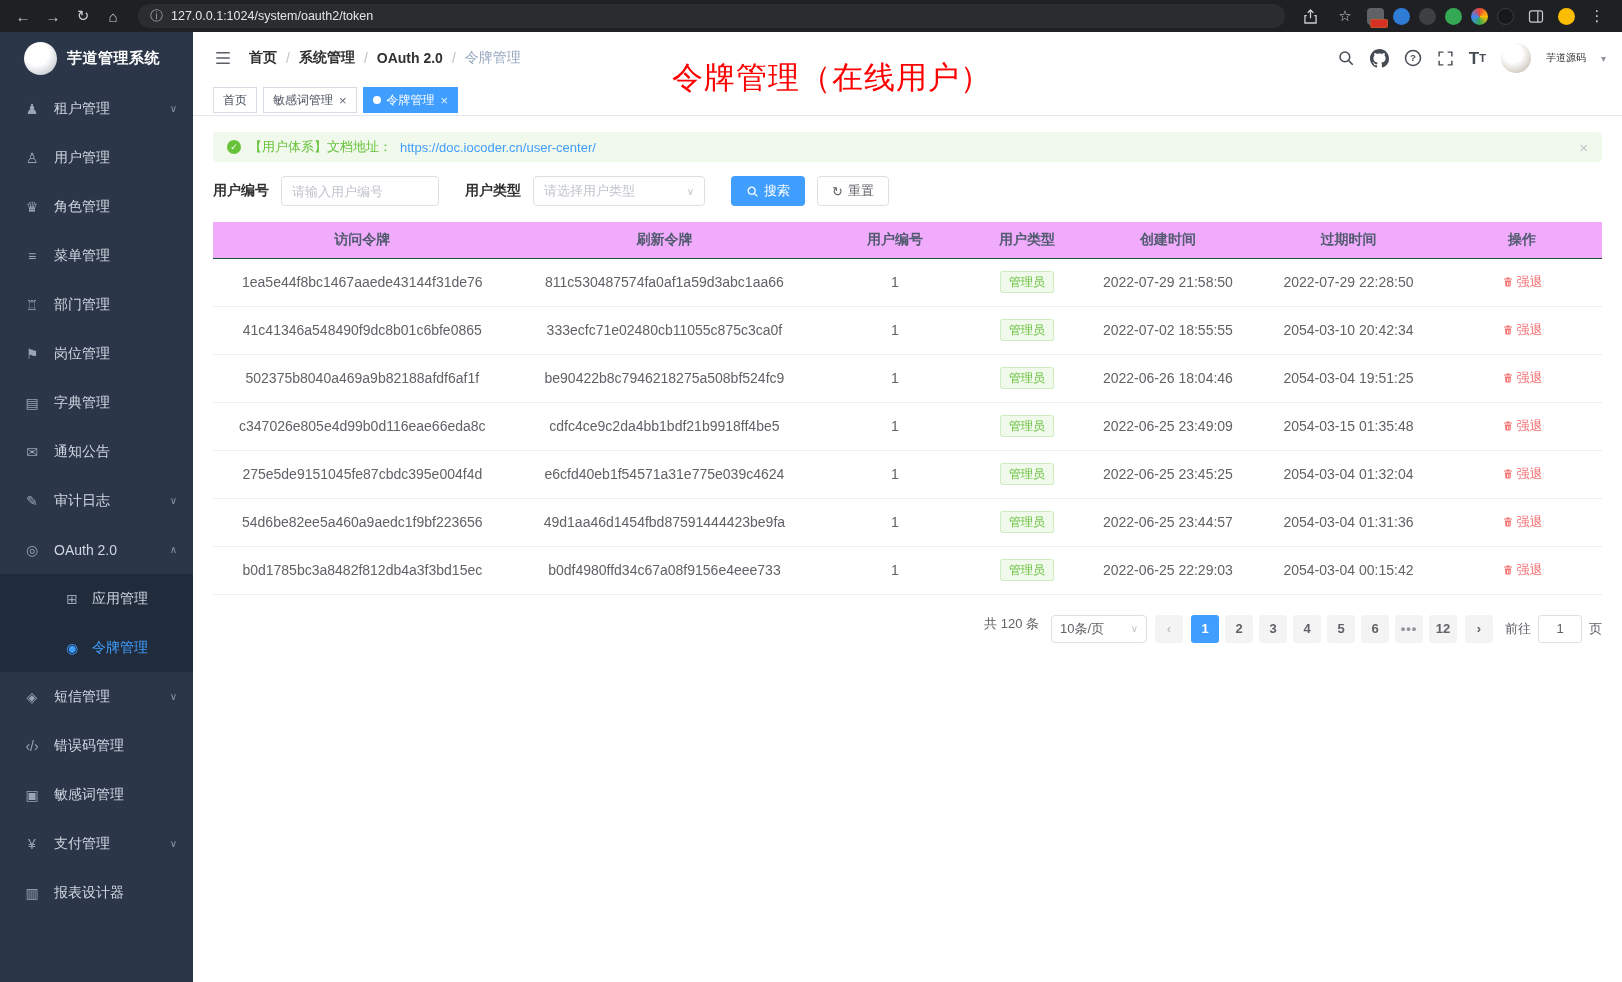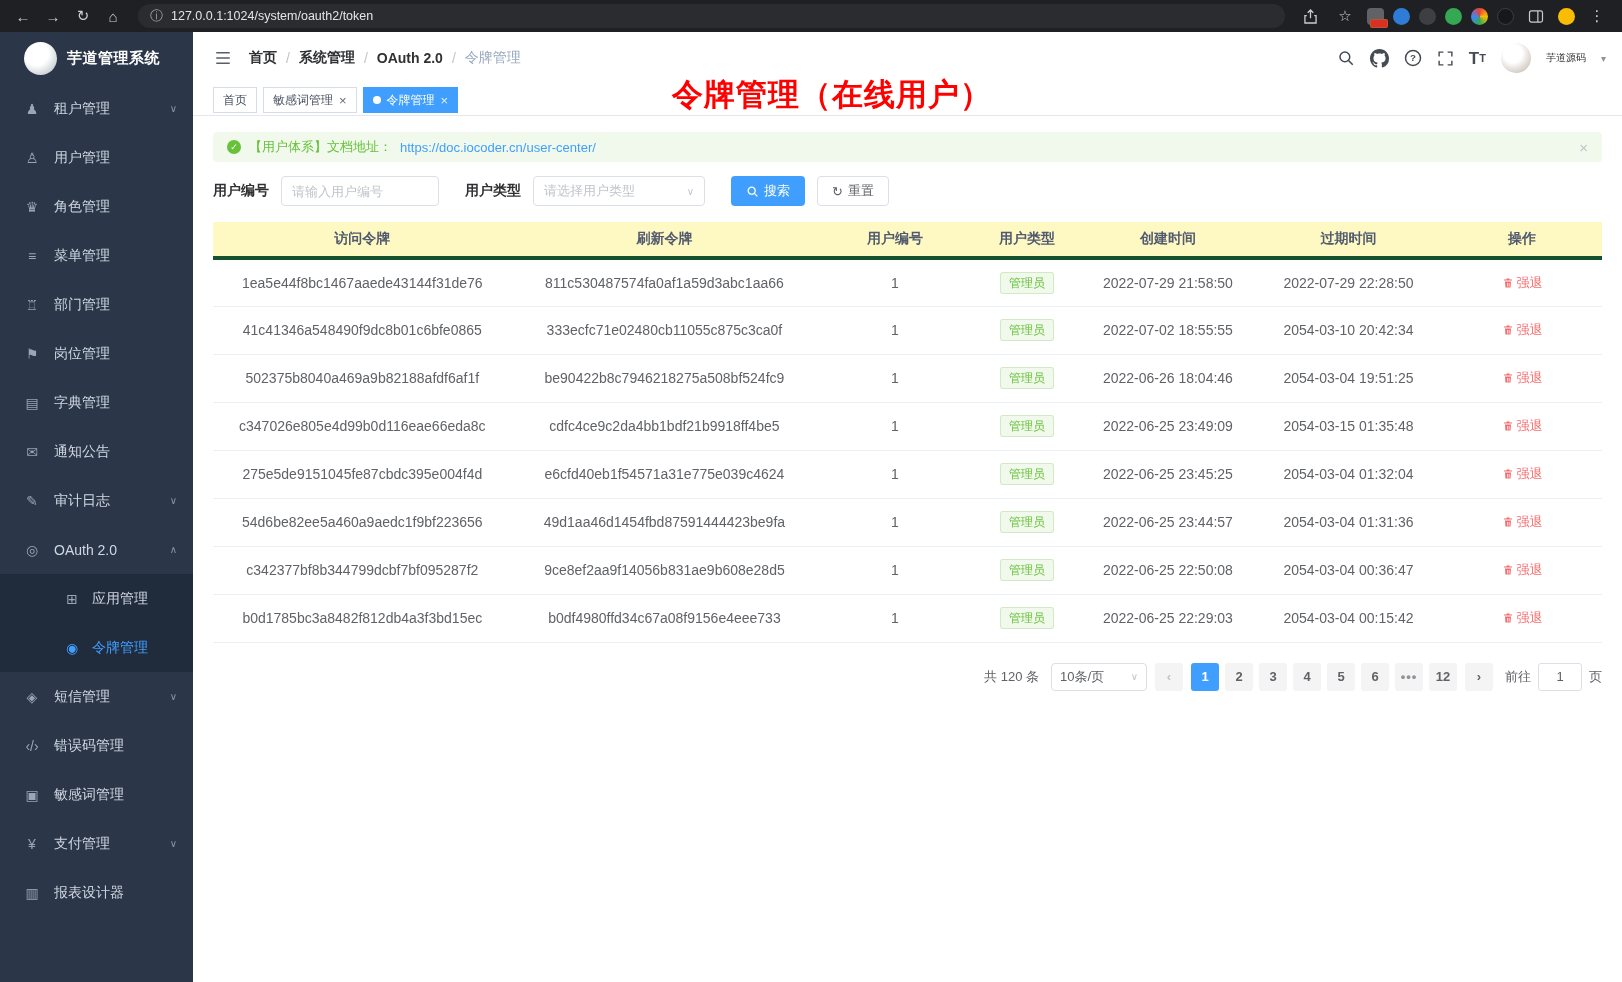--- a/index.html
+++ b/index.html
@@ -73,44 +73,44 @@
   .f-select{width:172px;height:30px;border:1px solid #dcdfe6;border-radius:4px;display:flex;align-items:center;justify-content:space-between;padding:0 10px;background:#fff;cursor:pointer}
   .sel-ph{color:#c0c4cc;font-size:13px}
   .sel-caret{color:#c0c4cc;font-size:10px}
   .gap{width:26px}
   .btn{height:30px;display:inline-flex;align-items:center;gap:5px;padding:0 14px;border-radius:4px;font-size:13px;cursor:pointer;border:1px solid transparent}
   .btn-primary{background:#409eff;color:#fff;margin-left:26px}
   .btn-plain{background:#fff;border-color:#dcdfe6;color:#606266;margin-left:12px}
   .btn-plain .ric{font-size:13px;color:#606266}
 
   table{width:100%;border-collapse:collapse;margin-top:16px;table-layout:fixed}
-  thead th{height:36px;background:#fef9c3;color:#515a6e;font-size:14px;font-weight:700;text-align:center;border-bottom:4px solid #14532d}
+  thead th{height:36px;background:#f0abfc;color:#515a6e;font-size:14px;font-weight:700;text-align:center;border-bottom:1px solid #14532d}
   tbody td{height:48px;color:#606266;font-size:14px;text-align:center;border-bottom:1px solid #ebeef5;overflow:hidden;white-space:nowrap}
   th:nth-child(1),td:nth-child(1){width:21.5%}
   th:nth-child(2),td:nth-child(2){width:22%}
   th:nth-child(3),td:nth-child(3){width:11.2%}
   th:nth-child(4),td:nth-child(4){width:7.8%}
   th:nth-child(5),td:nth-child(5){width:12.5%}
   th:nth-child(6),td:nth-child(6){width:13.5%}
   th:nth-child(7),td:nth-child(7){width:11.5%}
   .badge{display:inline-block;padding:2px 8px;font-size:12px;line-height:16px;color:#67c23a;background:rgba(103,194,58,.1);border:1px solid rgba(103,194,58,.25);border-radius:3px}
   .action-link{color:#f56c6c;font-size:13px;display:inline-flex;align-items:center;gap:3px;cursor:pointer;text-decoration:none}
 
-  .pagination{display:flex;align-items:center;justify-content:flex-end;gap:8px;margin:20px 0 0;color:#606266;font-size:13px}
+  .pagination{display:flex;align-items:flex-start;justify-content:flex-end;gap:8px;margin:20px 0 0;color:#606266;font-size:13px}
   .pg-total{margin-right:4px}
   .pg-size{width:96px;height:28px;border:1px solid #dcdfe6;border-radius:4px;display:flex;align-items:center;justify-content:space-between;padding:0 8px;cursor:pointer;color:#606266}
   .page-list{display:flex;align-items:center;gap:6px}
   .page-btn,.pg-nav{min-width:28px;height:28px;border:none;border-radius:3px;background:#f4f4f5;color:#606266;font-size:13px;font-weight:700;cursor:pointer;display:inline-flex;align-items:center;justify-content:center;font-family:inherit}
   .page-btn.active{background:#409eff;color:#fff}
   .page-btn.dots{letter-spacing:1px;color:#909399}
   .pg-nav.disabled{color:#c0c4cc;cursor:default}
   .pg-goto{display:flex;align-items:center;gap:7px;margin-left:4px}
   .goto-input{width:44px;height:28px;border:1px solid #dcdfe6;border-radius:3px;text-align:center;font-size:13px;color:#606266;outline:none}
 
-  .annotation{position:absolute;top:74px;left:672px;color:#fe0000;font-size:31px;font-weight:700;letter-spacing:1px;z-index:40;white-space:nowrap}
+  .annotation{position:absolute;top:57px;left:672px;color:#fe0000;font-size:31px;font-weight:400;letter-spacing:1px;z-index:40;white-space:nowrap}
 </style>
 </head>
 <body>
 
 <div class="browser">
   <span class="bicon">←</span>
   <span class="bicon">→</span>
   <span class="bicon">↻</span>
   <span class="bicon">⌂</span>
   <div class="omnibox">
@@ -407,34 +407,20 @@
             <td>2022-06-25 23:44:57</td>
             <td>2054-03-04 01:31:36</td>
             <td><a class="action-link">
                 <svg width="12" height="12" viewBox="0 0 24 24">
                   <path fill="currentColor" d="M9 3h6v2h5v2H4V5h5V3zM6 9h12l-1 12H7L6 9zm4 3v7h1.5v-7H10zm3.5 0v7H15v-7h-1.5z"></path>
                 </svg>
                 <span>强退</span>
               </a></td>
           </tr>
           <tr>
-            <td>c342377bf8b344799dcbf7bf095287f2</td>
-            <td>9ce8ef2aa9f14056b831ae9b608e28d5</td>
-            <td>1</td>
-            <td><span class="badge">管理员</span></td>
-            <td>2022-06-25 22:50:08</td>
-            <td>2054-03-04 00:36:47</td>
-            <td><a class="action-link">
-                <svg width="12" height="12" viewBox="0 0 24 24">
-                  <path fill="currentColor" d="M9 3h6v2h5v2H4V5h5V3zM6 9h12l-1 12H7L6 9zm4 3v7h1.5v-7H10zm3.5 0v7H15v-7h-1.5z"></path>
-                </svg>
-                <span>强退</span>
-              </a></td>
-          </tr>
-          <tr>
             <td>b0d1785bc3a8482f812db4a3f3bd15ec</td>
             <td>b0df4980ffd34c67a08f9156e4eee733</td>
             <td>1</td>
             <td><span class="badge">管理员</span></td>
             <td>2022-06-25 22:29:03</td>
             <td>2054-03-04 00:15:42</td>
             <td><a class="action-link">
                 <svg width="12" height="12" viewBox="0 0 24 24">
                   <path fill="currentColor" d="M9 3h6v2h5v2H4V5h5V3zM6 9h12l-1 12H7L6 9zm4 3v7h1.5v-7H10zm3.5 0v7H15v-7h-1.5z"></path>
                 </svg>

